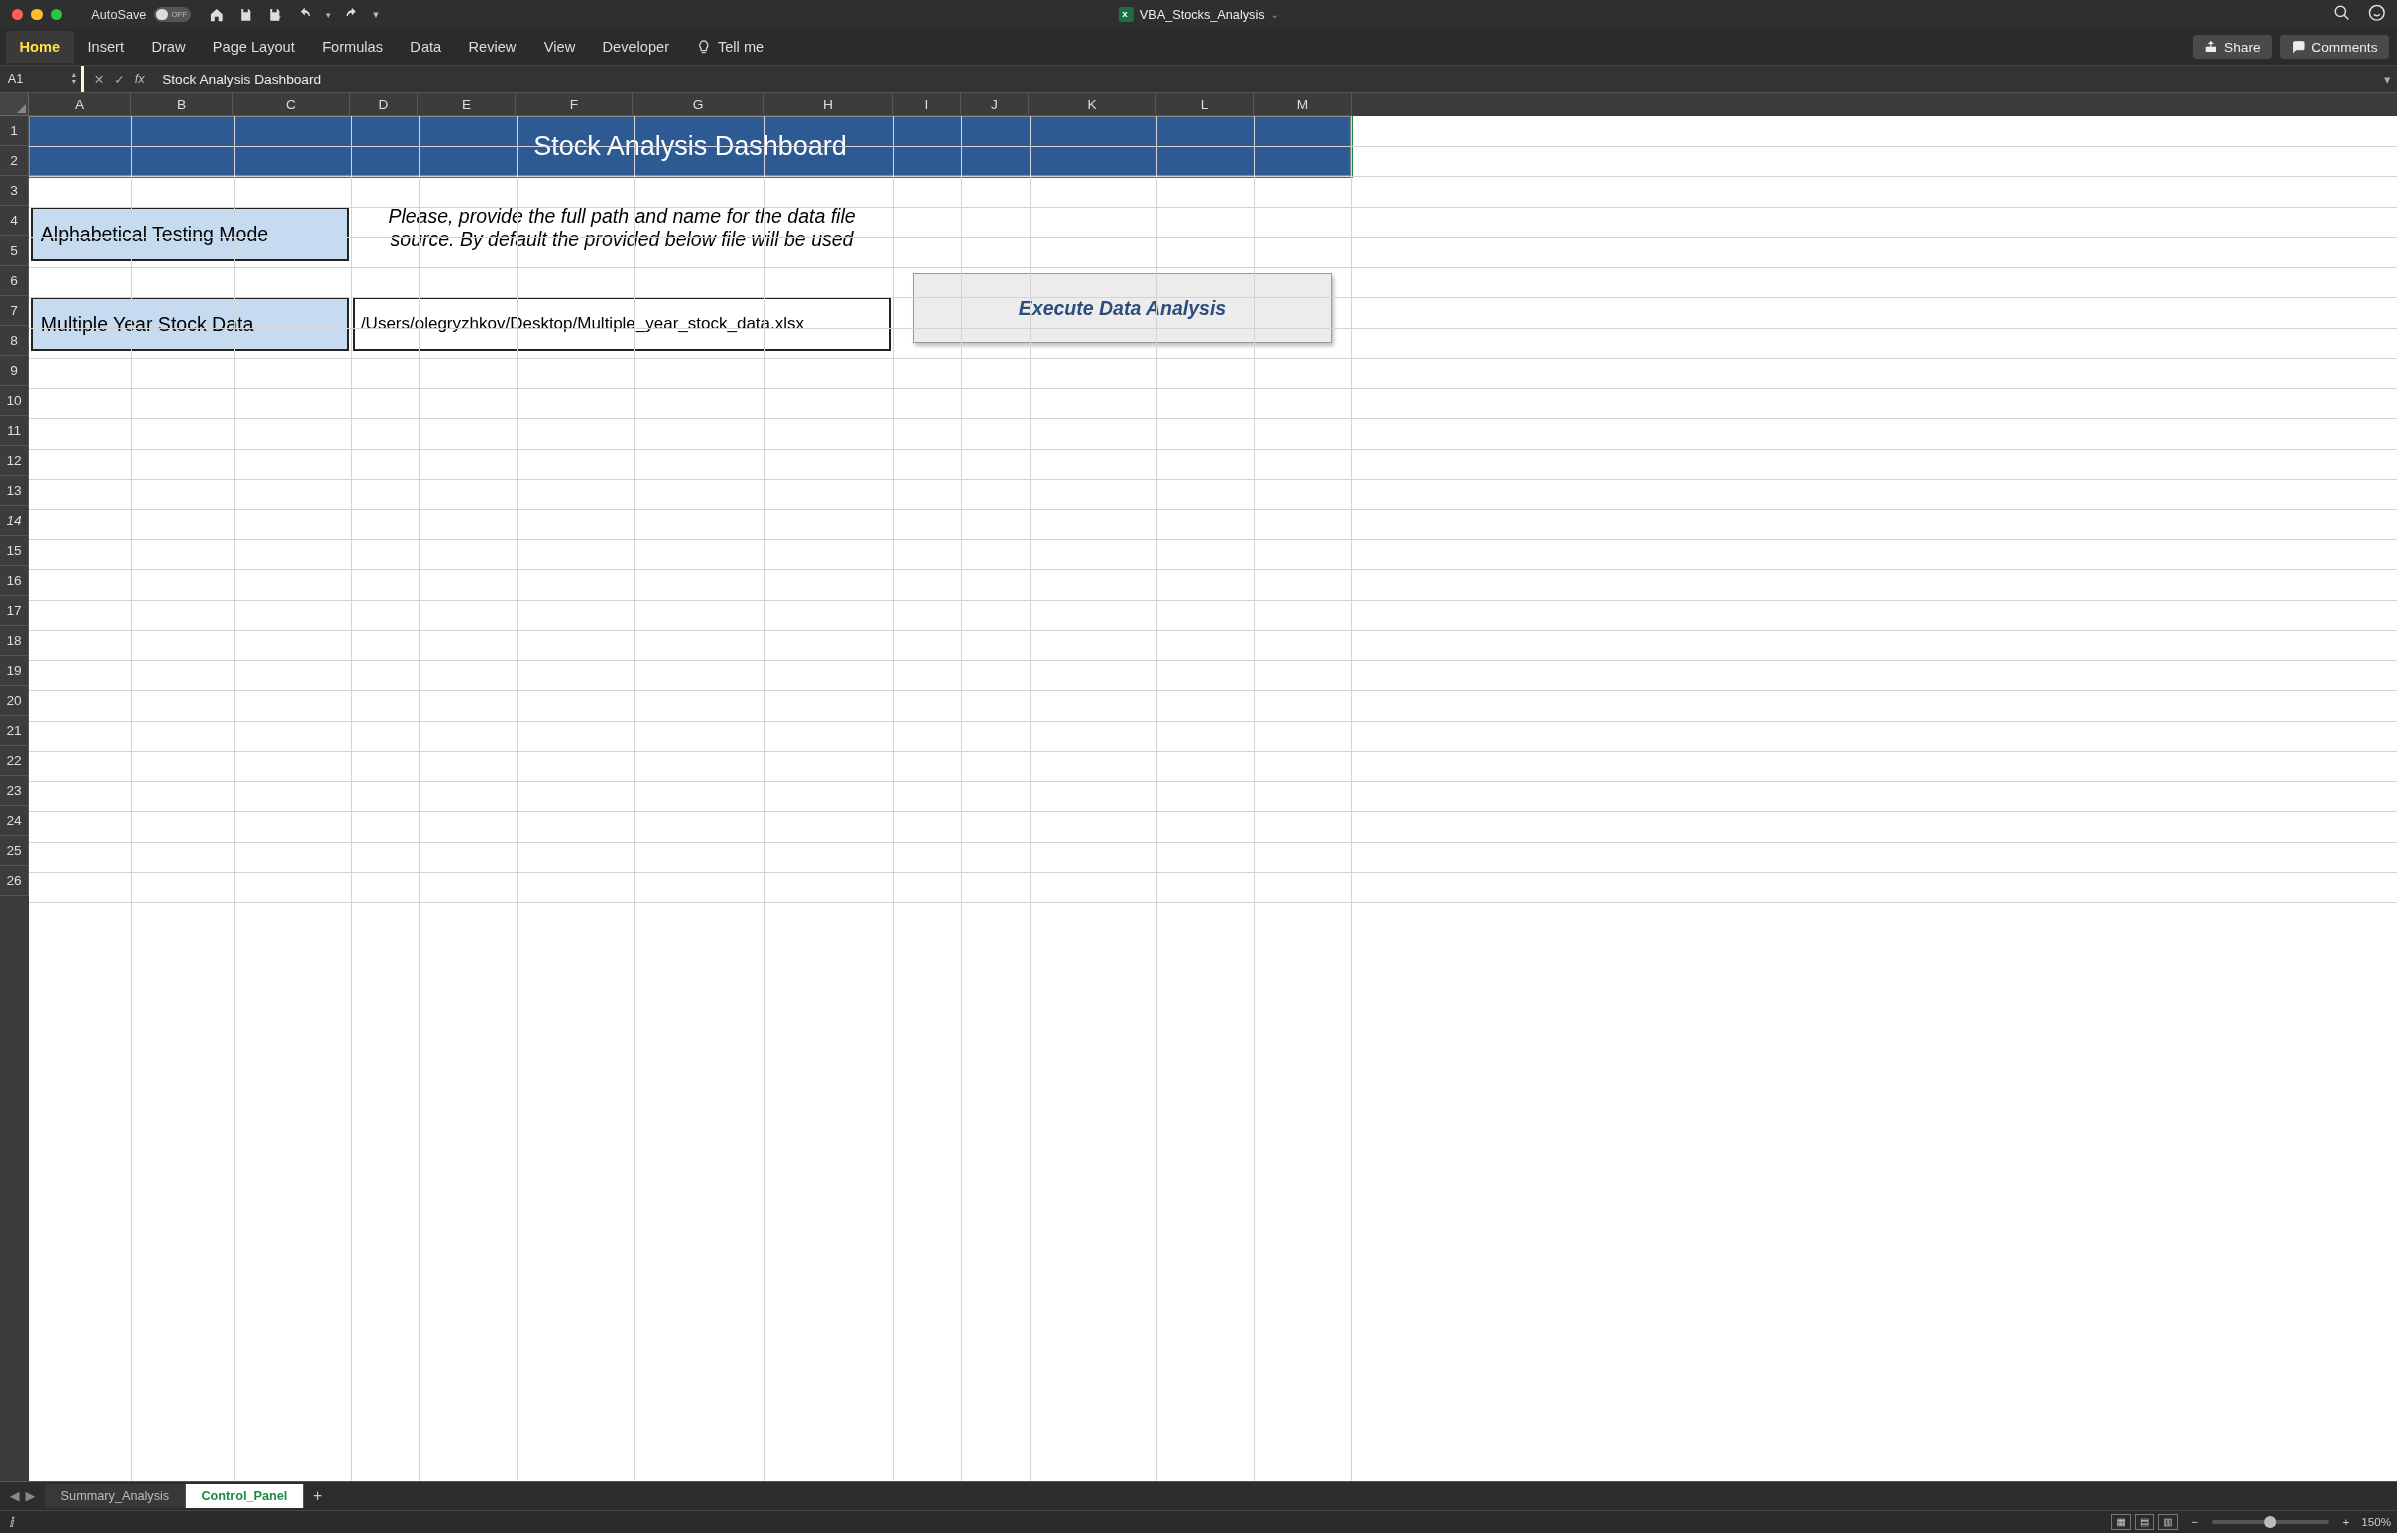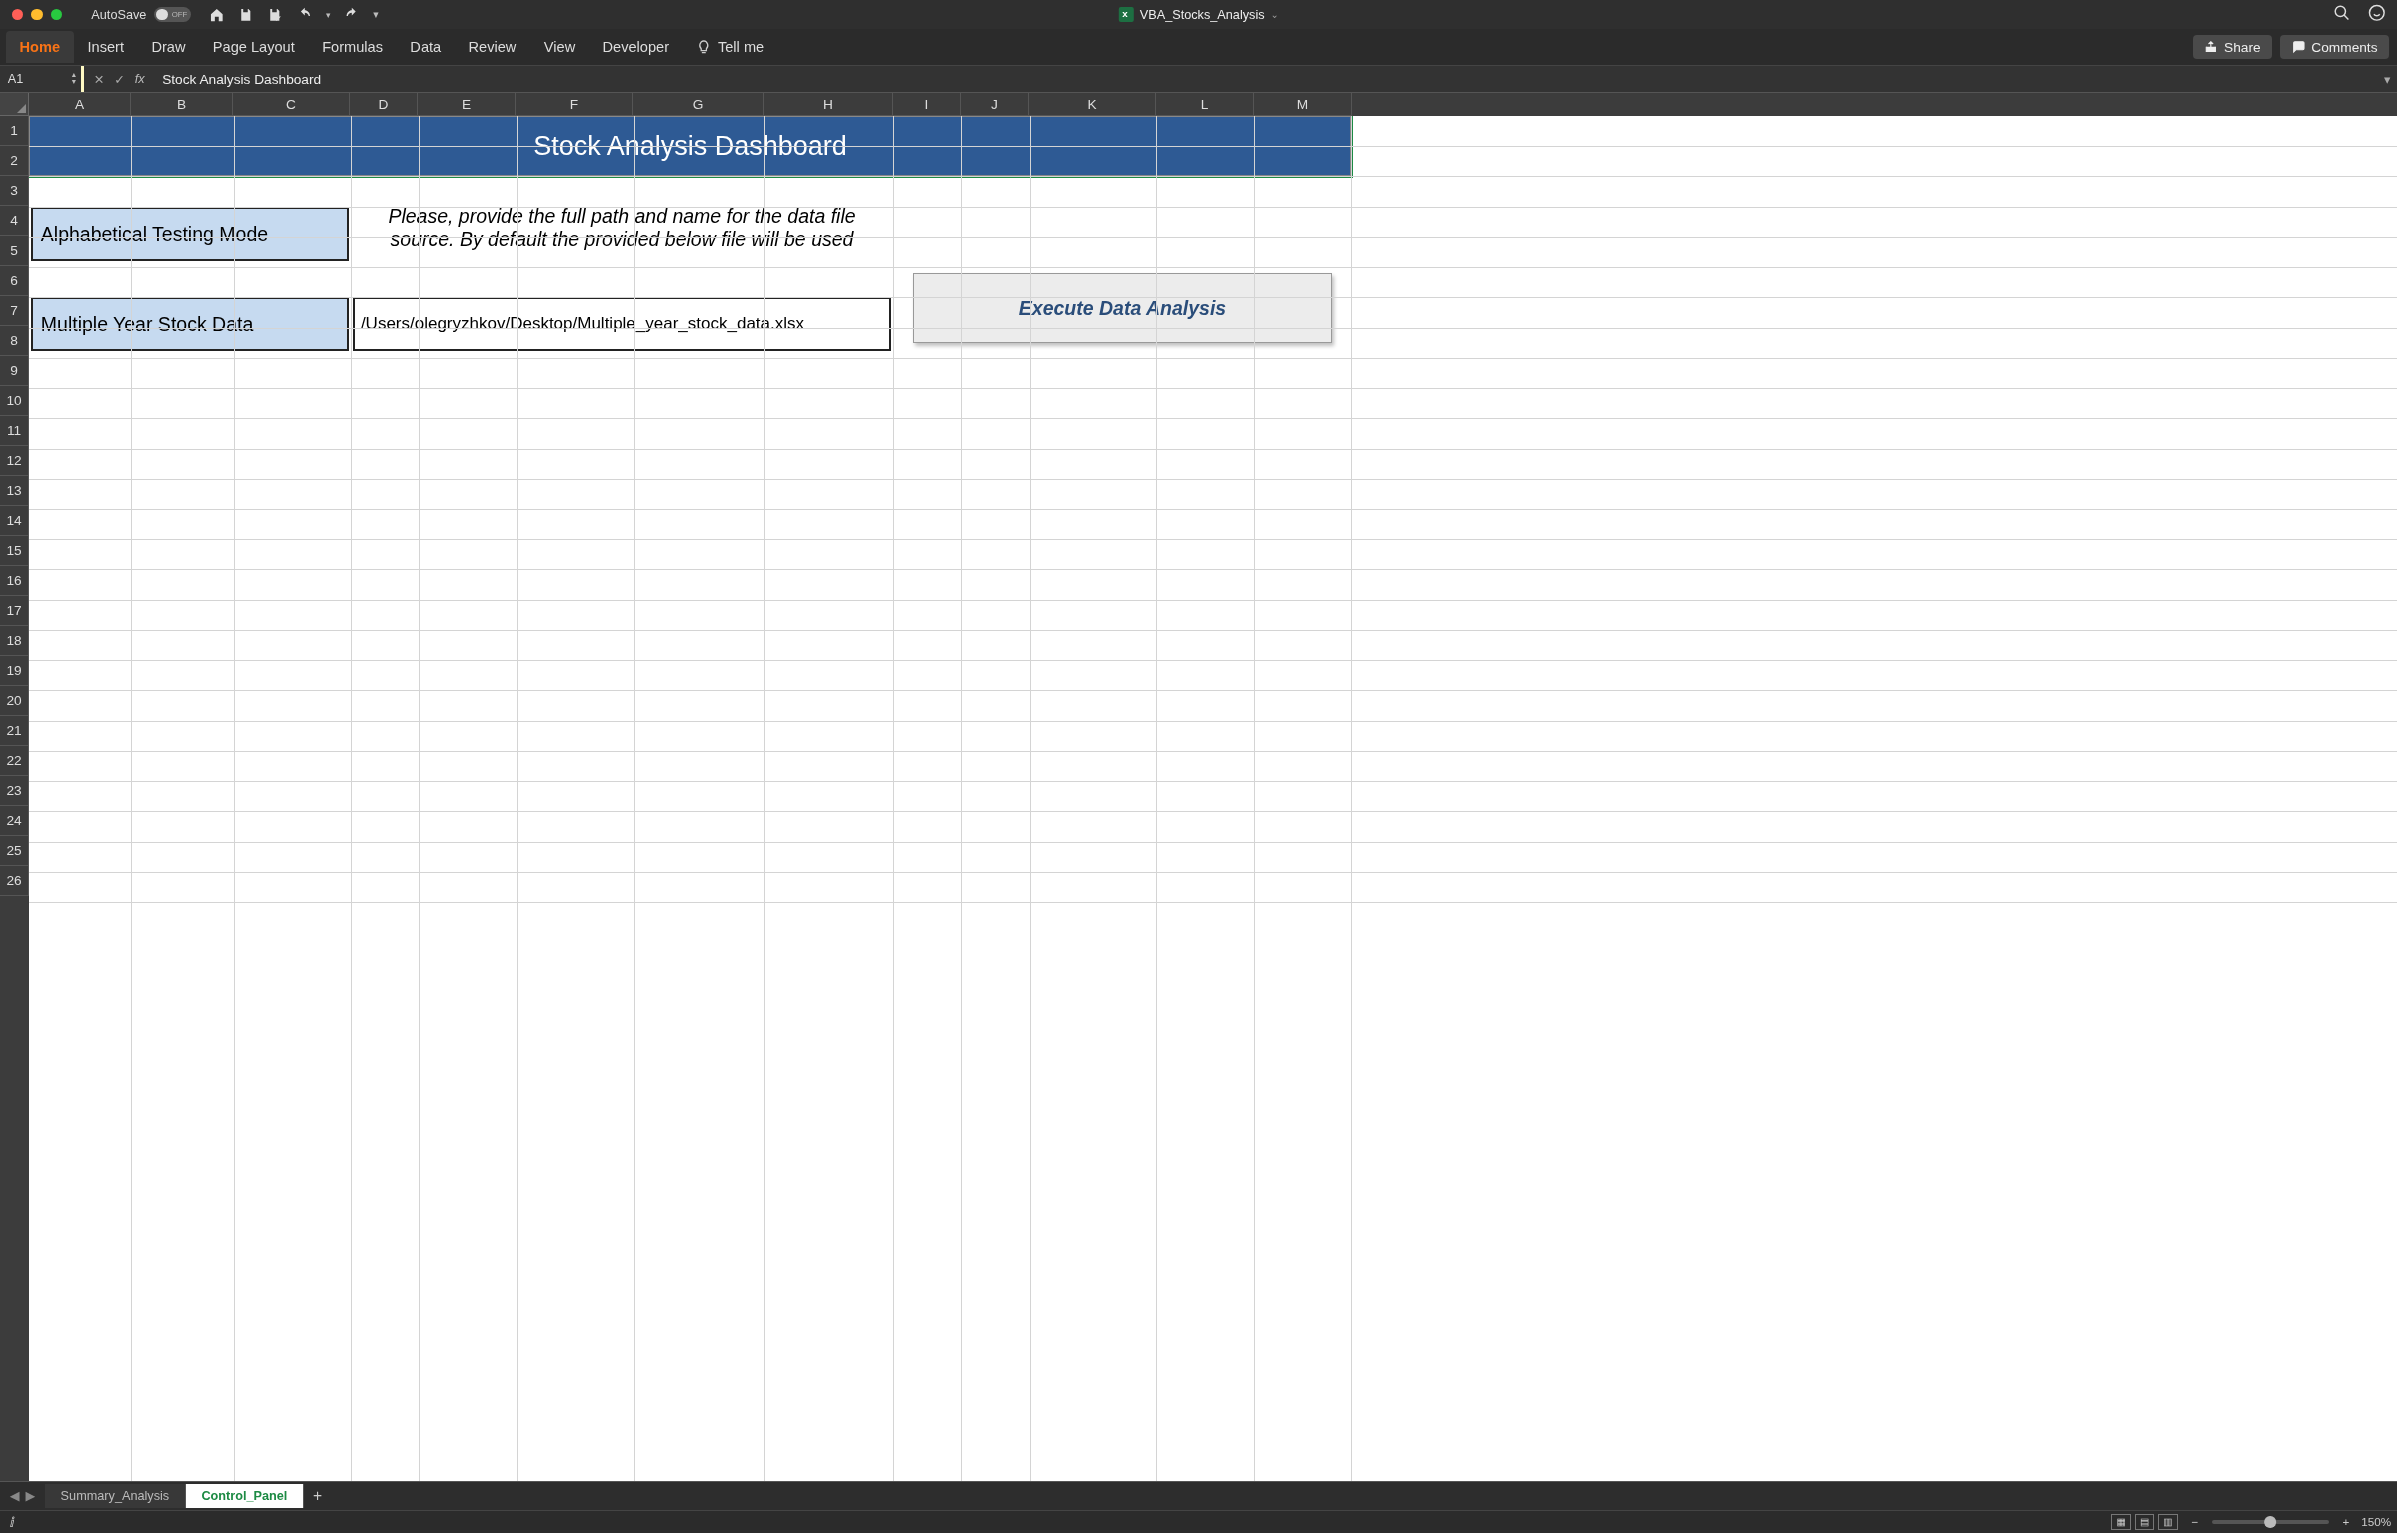--- a/index.html
+++ b/index.html
@@ -20,21 +20,21 @@
   .qat svg, .qat .ic { width:15.6px; height:15.6px; fill:#ddd; display:block; }
   .title-center { position:absolute; left:50%; transform:translateX(-50%); display:flex; align-items:center; gap:5.9px; color:#eee; }
   .title-center .xicon { width:15.6px; height:15.6px; background:#1d6f42; border-radius:2px; position:relative; }
   .title-center .xicon::after { content:"x"; color:#fff; font-size:9.8px; font-weight:bold; position:absolute; left:3.9px; top:1px; }
   .title-right { position:absolute; right:11.7px; display:flex; gap:17.6px; align-items:center; }
   .title-right svg { width:17.6px; height:17.6px; stroke:#ddd; fill:none; stroke-width:2; }
 
   
   .ribbon { background:#2b2b2b; height:37px; display:flex; align-items:center; color:#ddd; font-size:14.6px; border-bottom:1px solid #444; }
   .rtab { padding:7.8px 13.7px; cursor:pointer; }
-  .rtab.active { background:#3a3a3a; color:#f97316; font-weight:600; border-radius:3.9px 3.9px 0 0; }
+  .rtab.active { background:#3a3a3a; color:#fde047; font-weight:600; border-radius:3.9px 3.9px 0 0; }
   .ribbon-spacer { flex:1; }
   .ribbon-btn { background:#4a4a4a; color:#eee; padding:4.9px 11.7px; border-radius:3.9px; margin-right:7.8px; display:flex; align-items:center; gap:5.9px; font-size:13.7px; }
   .ribbon-btn svg { width:13.7px; height:13.7px; fill:#eee; stroke:#eee; }
   .tellme { display:flex; align-items:center; gap:5.9px; }
   .tellme svg { width:15.6px; height:15.6px; stroke:#ccc; fill:none; stroke-width:2; }
 
   
   .fbar { background:#333; height:27px; display:flex; align-items:center; color:#ddd; font-size:12.7px; border-bottom:1px solid #555; }
   .namebox { width:84px; height:100%; display:flex; align-items:center; padding-left:7.8px; border-right:3px solid #fef9c3; position:relative; }
   .namebox .updn { position:absolute; right:3.9px; display:flex; flex-direction:column; font-size:6.8px; line-height:6.8px; color:#bbb; }
@@ -218,21 +218,21 @@
         <div class="rh" style="height: 30px;">4</div>
         <div class="rh" style="height: 30px;">5</div>
         <div class="rh" style="height: 30px;">6</div>
         <div class="rh" style="height: 30px;">7</div>
         <div class="rh" style="height: 30px;">8</div>
         <div class="rh" style="height: 30px;">9</div>
         <div class="rh" style="height: 30px;">10</div>
         <div class="rh" style="height: 30px;">11</div>
         <div class="rh" style="height: 30px;">12</div>
         <div class="rh" style="height: 30px;">13</div>
-        <div class="rh" style="height: 30px;">14</div>
+        <div class="rh" style="height: 30px; font-style: italic;">14</div>
         <div class="rh" style="height: 30px;">15</div>
         <div class="rh" style="height: 30px;">16</div>
         <div class="rh" style="height: 30px;">17</div>
         <div class="rh" style="height: 30px;">18</div>
         <div class="rh" style="height: 30px;">19</div>
         <div class="rh" style="height: 30px;">20</div>
         <div class="rh" style="height: 30px;">21</div>
         <div class="rh" style="height: 30px;">22</div>
         <div class="rh" style="height: 30px;">23</div>
         <div class="rh" style="height: 30px;">24</div>

